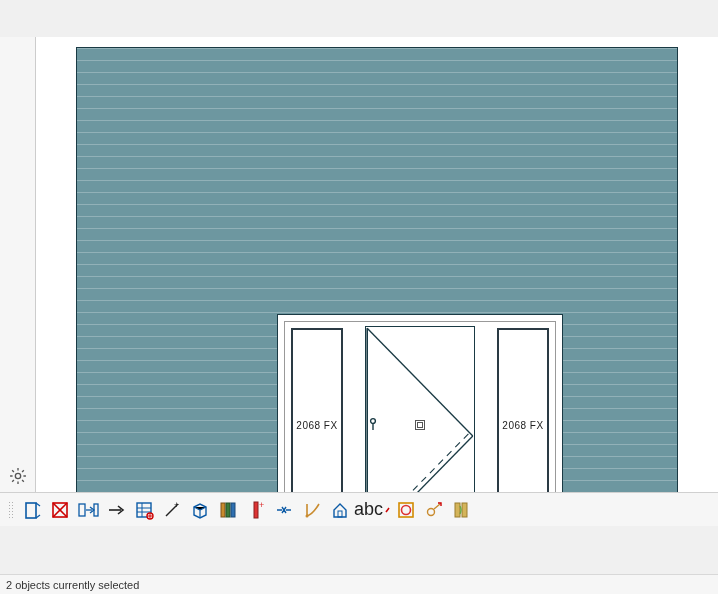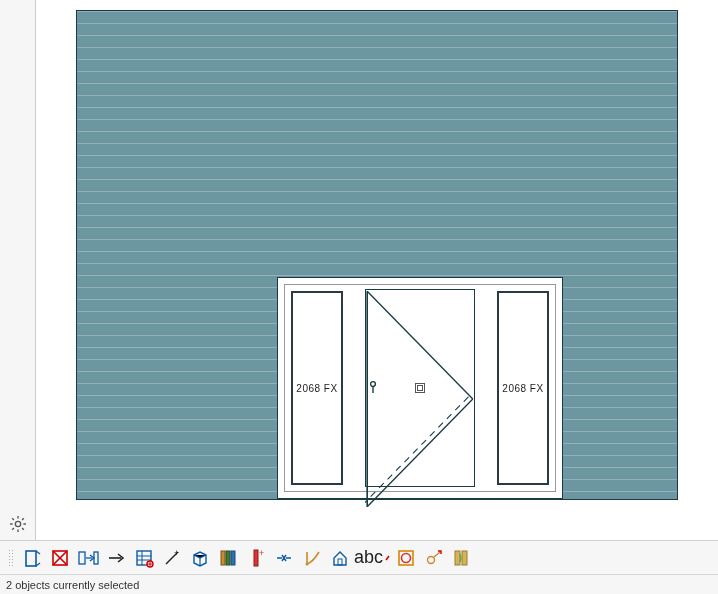--- a/index.html
+++ b/index.html
@@ -14,20 +14,21 @@
   }
   .app {
     display: flex;
     flex-direction: column;
     height: 100%;
   }
   .main-row {
     display: flex;
     flex: 1;
     min-height: 0;
+    margin-top: 37px;
   }
   .left-rail {
     width: 36px;
     background: #f6f6f6;
     border-right: 1px solid #ccc;
     display: flex;
     flex-direction: column;
     justify-content: flex-end;
     align-items: center;
     padding-bottom: 6px;
@@ -171,20 +172,21 @@
   
   .statusbar {
     height: 20px;
     background: #f6f6f6;
     border-top: 1px solid #d8d8d8;
     font-size: 11px;
     color: #333;
     display: flex;
     align-items: center;
     padding: 0 6px;
+    margin-top: 48px;
   }
 </style>
 </head>
 <body>
 
 <div class="app">
   <div class="main-row">
     <div class="left-rail">
       <div class="gear">
         <svg viewBox="0 0 24 24" width="20" height="20">

